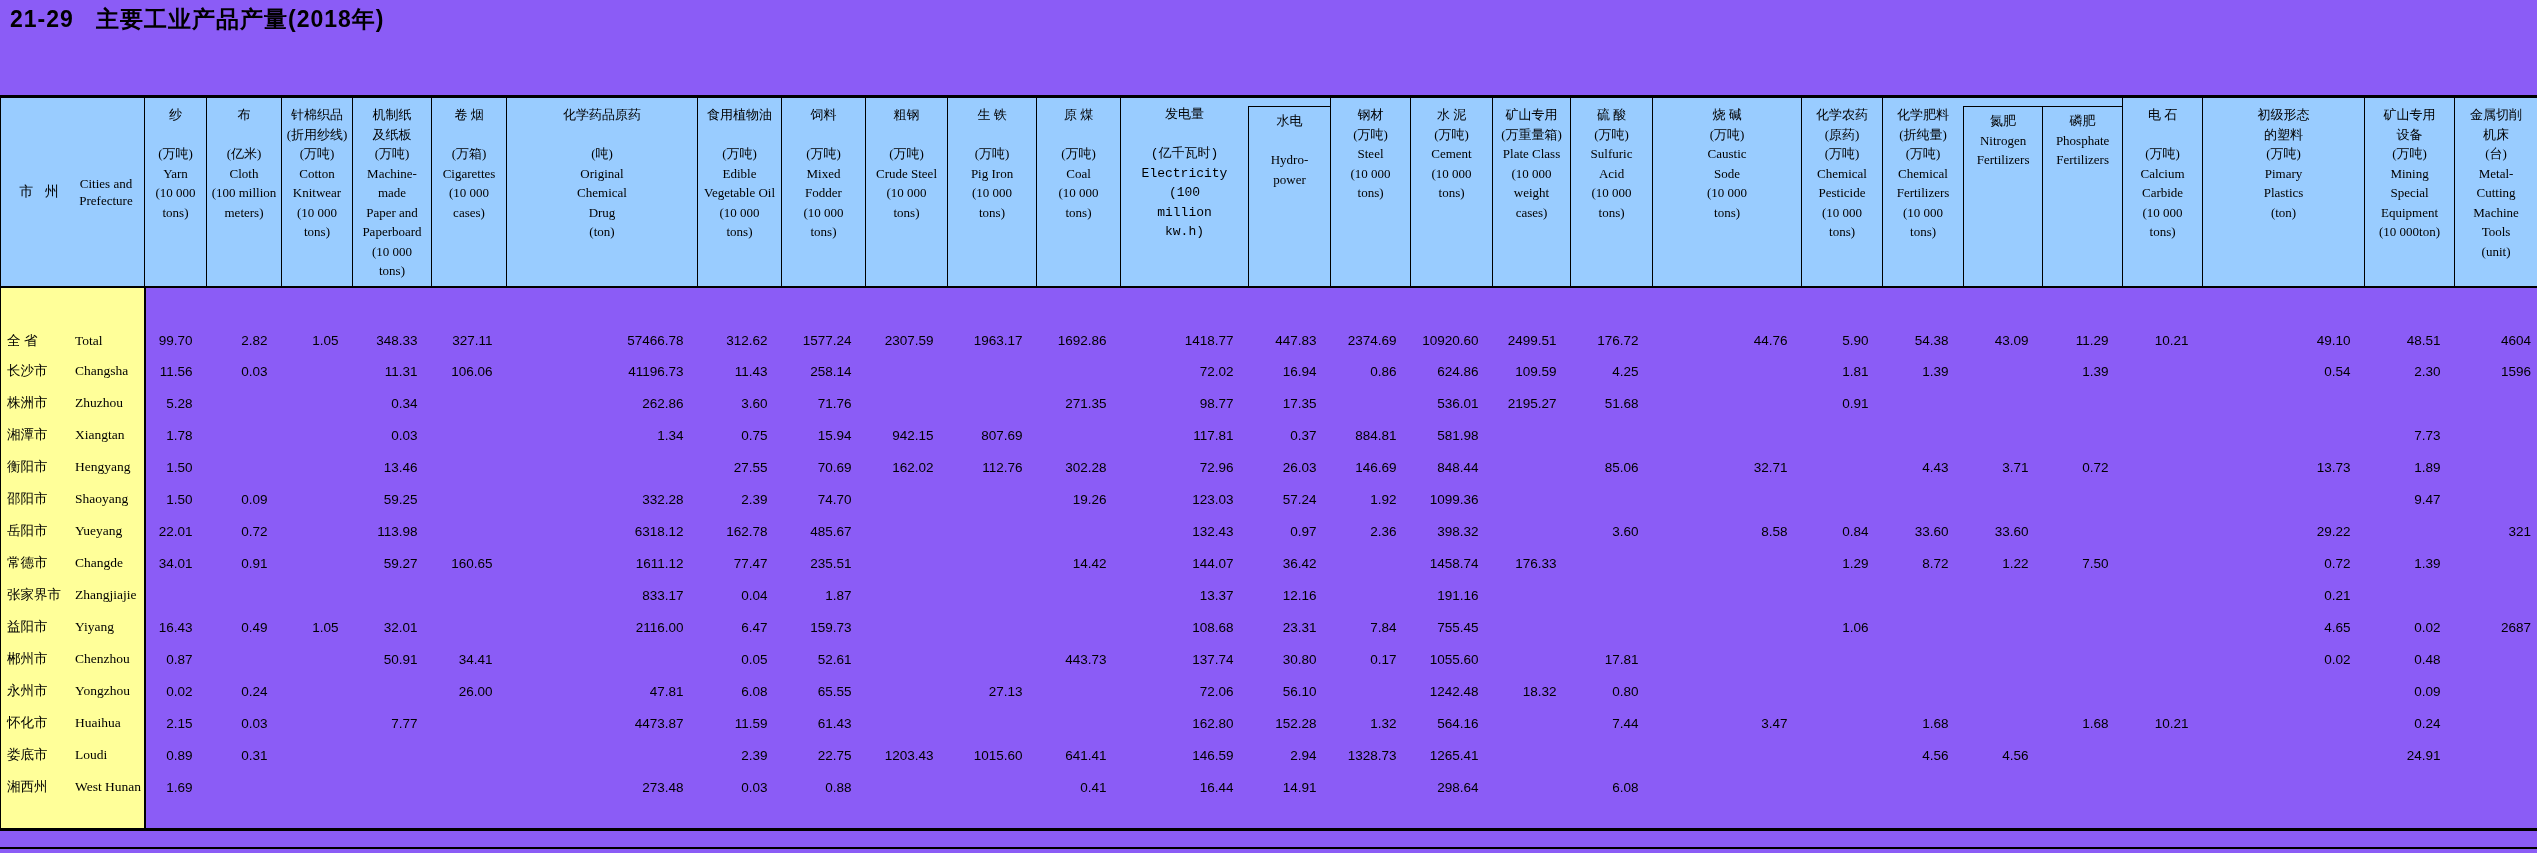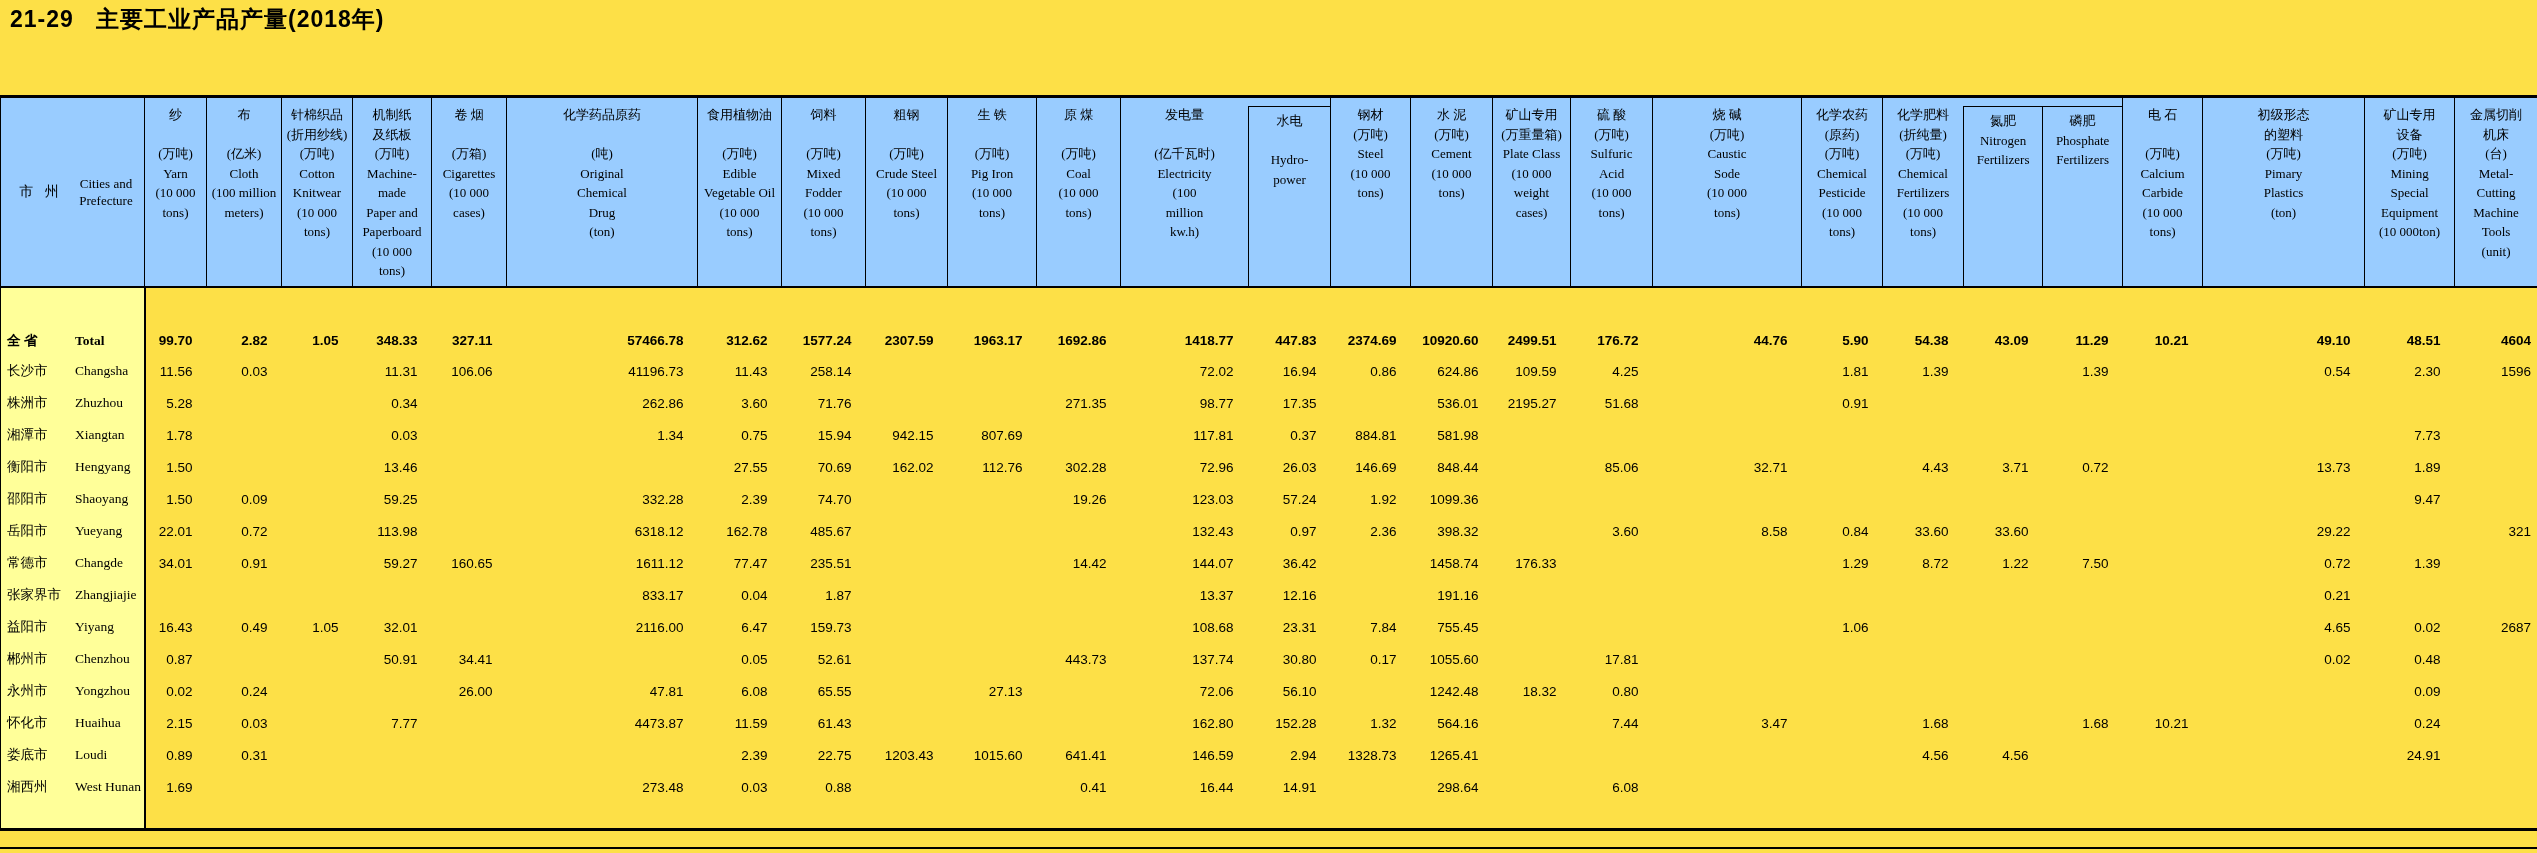--- a/index.html
+++ b/index.html
@@ -1,16 +1,16 @@
 <!DOCTYPE html>
 <html><head>
 <meta charset="utf-8">
 <style>
   html,body{margin:0;padding:0;background:#ffffff;}
-  .page{position:relative;width:2537px;height:853px;background:#fde047;overflow:hidden;
+  .page{position:relative;width:2537px;height:853px;background:#8b5cf6;overflow:hidden;
         font-family:"Liberation Serif",serif;color:#000;}
   .title-cn{position:absolute;left:10px;top:4px;font-family:"Liberation Sans",sans-serif;
         font-weight:bold;font-size:23px;letter-spacing:1px;white-space:pre;}
   .title-en{position:absolute;left:8px;top:36px;font-family:"Liberation Serif",serif;
         font-size:24px;white-space:pre;}
   table.main{position:absolute;left:0;top:95px;border-collapse:collapse;table-layout:fixed;
         width:2537px;}
   table.main{border-top:3px solid #000;border-left:1px solid #000;border-right:1px solid #000;}
   thead th{background:#99CCFF;border-left:1px solid #000;border-bottom:2px solid #000;
         vertical-align:top;height:188px;padding:0;font-weight:normal;overflow:hidden;}
@@ -25,21 +25,21 @@
   .gsub .hlines{padding-top:4px;}
   tbody td{padding:0;height:32px;vertical-align:middle;font-size:13.5px;}
   tbody td.name{background:#FFFF99;border-right:2px solid #000;}
   .namewrap{display:flex;align-items:center;}
   .namewrap .cn{width:68px;padding-left:6px;font-size:13.5px;white-space:nowrap;}
   .namewrap .en{flex:1;font-size:13.5px;white-space:nowrap;}
   tbody td.num{text-align:right;padding-right:14px;font-family:"Liberation Sans",sans-serif;}
   tbody tr.firstrow td{height:60px;vertical-align:bottom;}
   tbody tr.firstrow td.num{padding-bottom:7px;}
   tbody tr.firstrow .namewrap{padding-bottom:5px;}
-  tbody tr.bold td{font-weight:bold;}
+  tbody tr.bold td{font-weight:normal;}
   tbody tr.filler td{height:25px;border-bottom:3px solid #000;}
   .bottom-rule{position:absolute;left:0;top:847px;width:2537px;height:2px;background:#000;}
 </style>
 </head>
 <body>
 
 <div class="page">
   <div class="title-cn">21-29   主要工业产品产量(2018年)</div>
 
   <table class="main">
@@ -192,21 +192,21 @@
               <div>原 煤</div>
               <div>&nbsp;</div>
               <div>(万吨)</div>
               <div>Coal</div>
               <div>(10 000</div>
               <div>tons)</div>
             </div>
           </th>
           <th colspan="2">
             <div class="ggrid">
-              <div class="gmain" style="width: 127px;">
+              <div class="gmain" style="width: 127px; font-family: Liberation Mono, monospace;">
                 <div class="hlines">
                   <div>发电量</div>
                   <div>&nbsp;</div>
                   <div>(亿千瓦时)</div>
                   <div>Electricity</div>
                   <div>(100</div>
                   <div>million</div>
                   <div>kw.h)</div>
                 </div>
               </div>

